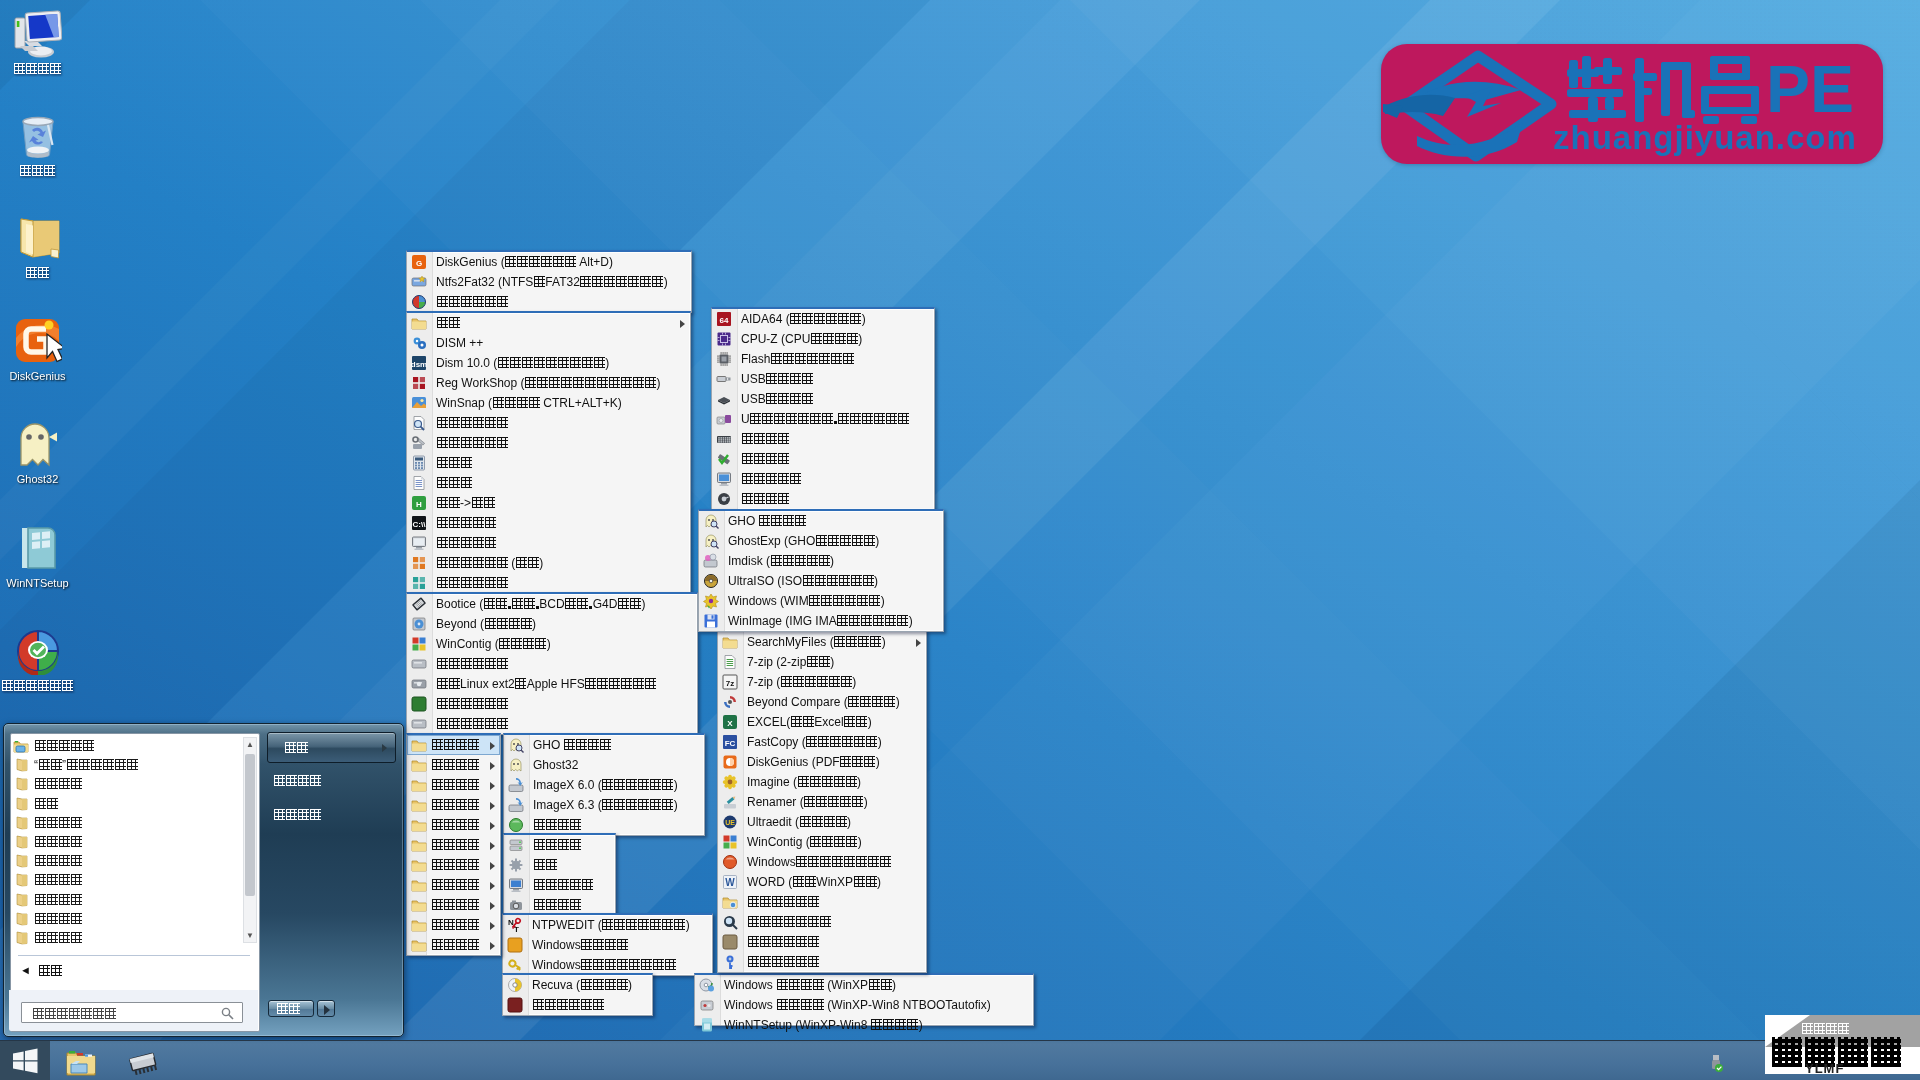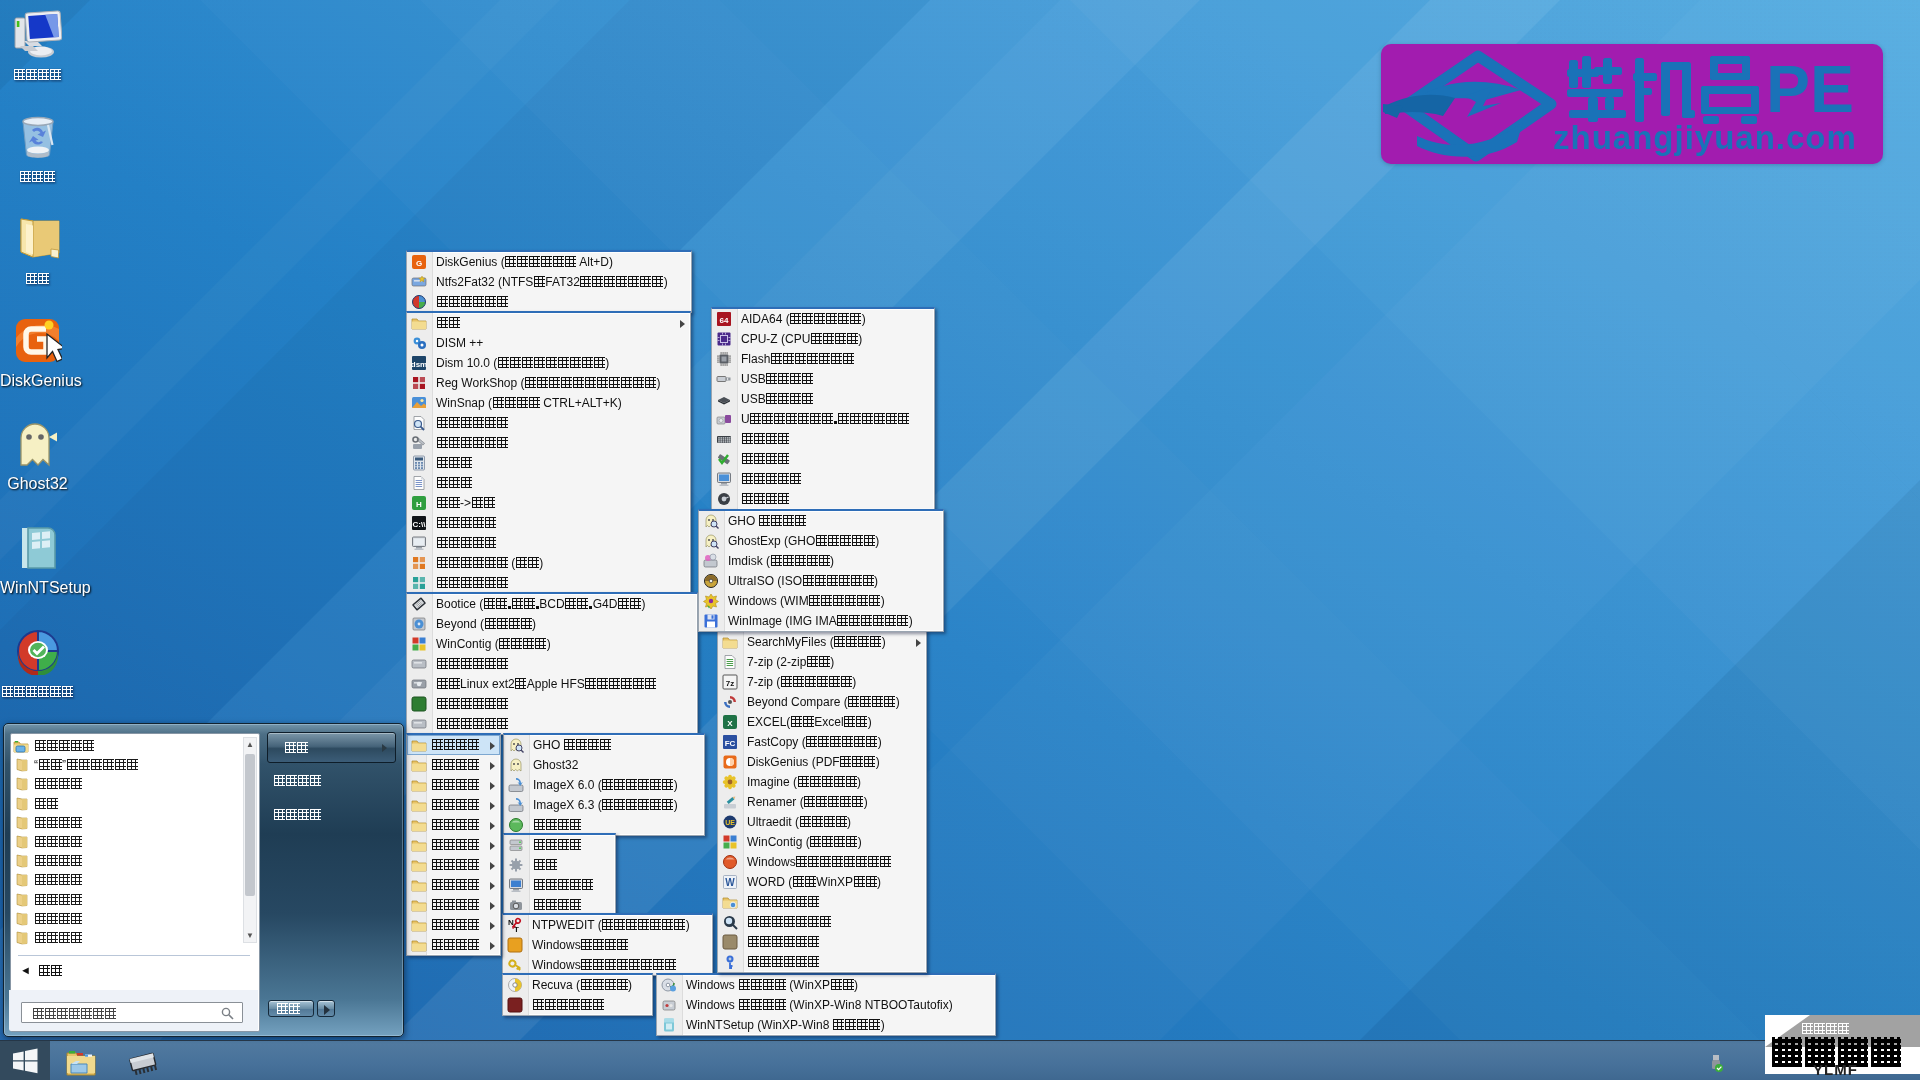--- a/index.html
+++ b/index.html
@@ -16,21 +16,21 @@
 .menu { position:absolute; background:#f5f5f5; border:1px solid #9aa5b1; border-top:2px solid #2e6db7;
   box-shadow:inset 0 0 0 1px rgba(255,255,255,.9), 2px 2px 3px rgba(10,20,50,.45); }
 .menu .gut { position:absolute; left:0; top:0; bottom:0; width:26px; background:#ededed; border-right:1px solid #dcdcdc; }
 .mrow { position:relative; height:20px; line-height:20px; white-space:nowrap; font-size:12px; color:#111; }
 .mrow span { vertical-align:baseline; }
 .mrow .mi { position:absolute; left:4px; top:2px; width:16px; height:16px; }
 .mrow .lbl { position:absolute; left:29px; top:0; }
 .mrow .sub { position:absolute; right:5px; top:6.5px; width:0; height:0;
   border-left:5px solid #444; border-top:4px solid transparent; border-bottom:4px solid transparent; }
 .mrow.sel { background:#cde4f7; outline:1px solid #7da7d0; outline-offset:-1px; }
-.dico { position:absolute; width:75px; text-align:center; color:#fff; font-size:16px; }
+.dico { position:absolute; width:75px; text-align:center; color:#fff; font-size:11px; }
 .dico b.h { color:#fff; filter:drop-shadow(1px 1px 1px rgba(0,0,30,.75)); }
 .dico .cap { display:block; margin-top:3px; text-shadow:1px 1px 2px #000; }
 
 </style></head><body>
 <div id="root">
 <svg id="bg" width="1920" height="1080" viewBox="0 0 1920 1080">
       <defs>
         <linearGradient id="gb" x1="0" y1="1" x2="1" y2="0">
           <stop offset="0" stop-color="#1a61a9"></stop>
           <stop offset=".45" stop-color="#2380c6"></stop>
@@ -54,21 +54,21 @@
       <path d="M1560 0 L1700 0 L620 1080 L480 1080Z" fill="#ffffff" fill-opacity="0.020"></path>
       <path d="M1700 0 L1920 0 L1920 280 L1120 1080 L620 1080Z" fill="#ffffff" fill-opacity="0.045"></path>
       <path d="M1920 280 L1920 480 L1320 1080 L1120 1080Z" fill="#ffffff" fill-opacity="0.015"></path>
       <path d="M1920 480 L1920 1080 L1920 1080 L1320 1080Z" fill="#000a28" fill-opacity="0.060"></path>
       <path d="M200 0 L420 0 L1500 1080 L1280 1080Z" fill="#ffffff" fill-opacity="0.020"></path>
       <path d="M420 0 L720 0 L1800 1080 L1500 1080Z" fill="#ffffff" fill-opacity="0.040"></path>
       <path d="M720 0 L1070 0 L1920 850 L1920 1080 L1800 1080Z" fill="#ffffff" fill-opacity="0.028"></path>
       <path d="M1070 0 L1420 0 L1920 500 L1920 850Z" fill="#ffffff" fill-opacity="0.050"></path>
       <path d="M1420 0 L1920 0 L1920 0 L1920 500Z" fill="#ffffff" fill-opacity="0.050"></path>
     </svg>
-<div style="position:absolute;left:1381px;top:44px;width:502px;height:120px;background:#a21caf;border-radius:10px;box-shadow:0 1px 4px rgba(0,30,60,.25)">
+<div style="position:absolute;left:1381px;top:44px;width:502px;height:120px;background:#be185d;border-radius:26px;box-shadow:0 1px 4px rgba(0,30,60,.25)">
 <svg width="502" height="120" viewBox="0 0 502 120">
 <g>
  <path d="M97 12 L170 60 L95 112 L24 62z" fill="none" stroke="#1a72b8" stroke-width="11" stroke-linejoin="round"></path>
  <path d="M30 58 C60 36 100 32 140 46 L104 56 C75 52 48 56 30 58z" fill="#1a72b8"></path>
  <path d="M4 62 C28 50 52 48 74 54 L62 72 C42 66 20 68 4 70z" fill="#1565a5"></path>
  <path d="M2 60 l20 2 -6 12 -14-6z" fill="#1565a5"></path>
  <path d="M36 92 C70 108 110 102 142 78 L136 98 C104 118 64 116 36 102z" fill="#1a72b8"></path>
  <path d="M84 52 l28-10 -10 20 18-3 -34 14 9-15z" fill="#1a72b8"></path>
 </g>
 <g transform="translate(186,12)">
@@ -511,21 +511,21 @@
         </svg>
         <span class="lbl"><span>Recuva (</span><b class="h"></b><b class="h"></b><b class="h"></b><b class="h"></b><span>)</span></span>
       </div>
       <div class="mrow">
         <svg class="mi" viewBox="0 0 16 16">
           <rect x="1" y="1" width="14" height="14" rx="2" fill="#7a2020" stroke="#551111"></rect>
         </svg>
         <span class="lbl"><b class="h"></b><b class="h"></b><b class="h"></b><b class="h"></b><b class="h"></b><b class="h"></b></span>
       </div>
     </div>
-<div class="menu" style="left:656px;top:973px;width:340px;height:63px">
+<div class="menu" style="left:694px;top:973px;width:340px;height:53px">
       <div class="gut"></div>
       <div class="mrow">
         <svg class="mi" viewBox="0 0 16 16">
           <circle cx="7" cy="8" r="6" fill="#d9dee6" stroke="#8f98a5"></circle>
           <circle cx="7" cy="8" r="1.8" fill="#fff" stroke="#8f98a5"></circle>
           <path d="M9 10 a4 4 0 0 0 4-4" stroke="#3a8f3a" stroke-width="1.6" fill="none"></path>
           <circle cx="12" cy="11.5" r="3" fill="#5aa0e0"></circle>
         </svg>
         <span class="lbl"><span>Windows </span><b class="h"></b><b class="h"></b><b class="h"></b><b class="h"></b><span> (WinXP</span><b class="h"></b><b class="h"></b><span>)</span></span>
       </div>
@@ -1080,14 +1080,14 @@
 <rect x="5" y="2" width="6" height="5" fill="#b8bdc4"></rect>
         <rect x="4" y="7" width="8" height="9" rx="1.5" fill="#8f959c"></rect>
 <circle cx="11" cy="15" r="4" fill="#3aae3a"></circle>
         <path d="M9 15 l1.6 1.6 2.8-3" stroke="#fff" stroke-width="1.2" fill="none"></path>
       </svg>
 </div>
 <div style="position:absolute;left:1765px;top:1015px;width:155px;height:59px;background:#fff">
 <div style="position:absolute;left:0;top:0;width:155px;height:32px;background:#a2a2a2;clip-path:polygon(45px 0,155px 0,155px 32px,0 32px)"></div>
 <div style="position:absolute;left:36px;top:4px;color:#fff;font-size:15px"><b class="h w"></b><b class="h w"></b><b class="h w"></b><b class="h w"></b></div>
 <div style="position:absolute;left:5px;top:22px;color:#000;font-size:31px"><b class="h k"></b><b class="h k"></b><b class="h k"></b><b class="h k"></b></div>
-<div style="position:absolute;left:48px;top:46px;color:#222;font-size:15px;font-weight:bold;letter-spacing:1px">YLMF</div>
+<div style="position:absolute;left:40px;top:46px;color:#222;font-size:13px;font-weight:bold;letter-spacing:1px">YLMF</div>
 </div>
 </div>
 </body></html>

